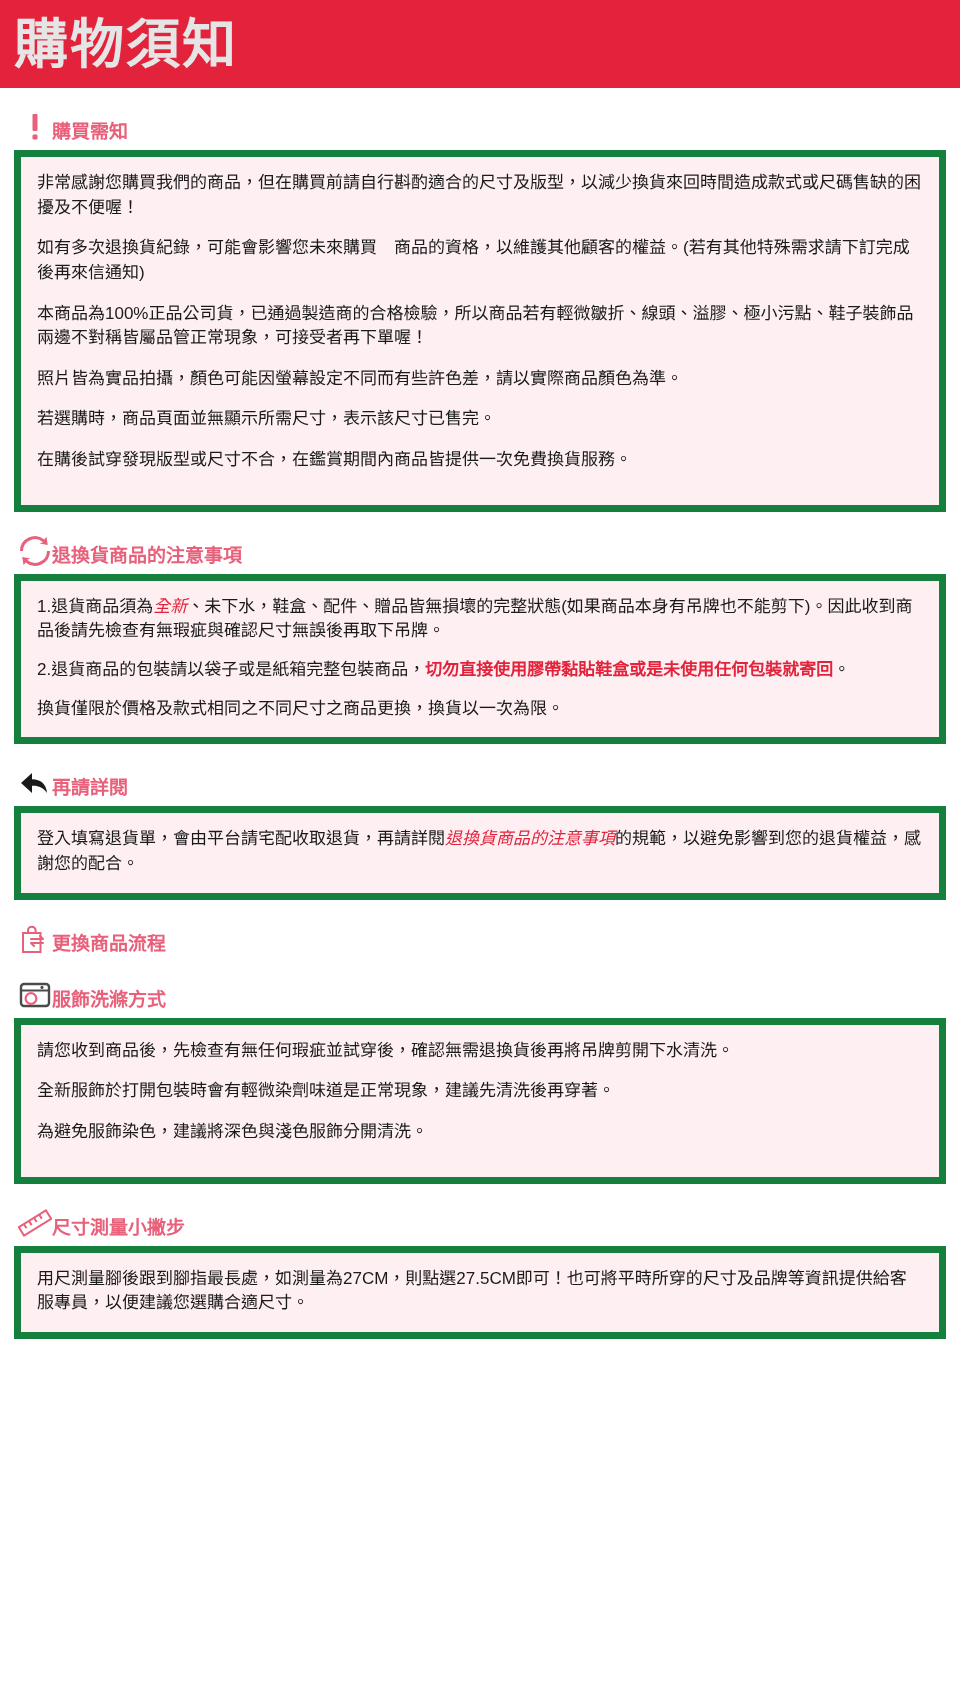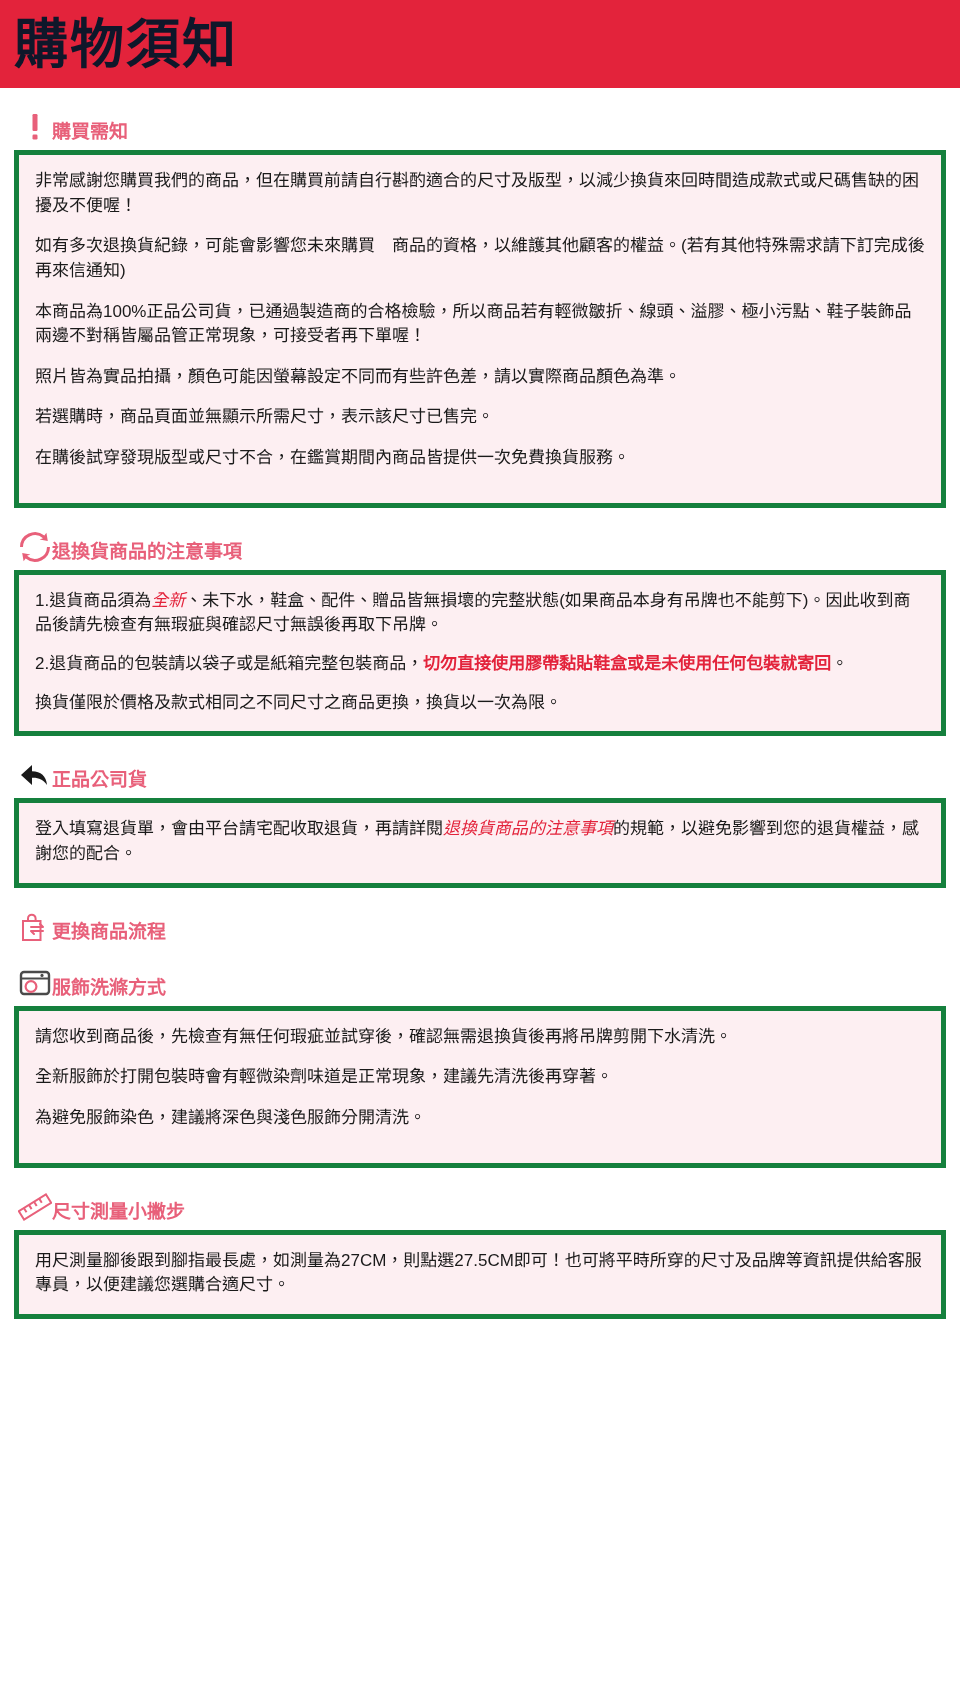--- a/index.html
+++ b/index.html
@@ -16,21 +16,21 @@
   }
   
   .banner {
     background: #e3233b;
     height: 88px;
     display: flex;
     align-items: center;
     padding: 0 0 0 14px;
   }
   .banner-title {
-    color: #0f172a;
+    color: #e5e5e5;
     font-size: 54px;
     font-weight: bold;
     letter-spacing: 2px;
     line-height: 1;
     white-space: nowrap;
   }
   
   .section { padding: 0 14px; }
   .sec-head {
     display: flex;
@@ -44,21 +44,21 @@
     display: block;
   }
   .sec-title {
     color: #e8607a;
     font-size: 19px;
     font-weight: bold;
     line-height: 1;
     padding-bottom: 3px;
   }
   .card {
-    border: 5px solid #15803d;
+    border: 7px solid #15803d;
     background: #fdeff2;
     padding: 14px 16px 16px 16px;
     margin-bottom: 7px;
   }
   .card p {
     margin: 0 0 14px 0;
     font-size: 17px;
     line-height: 1.45;
     color: #1a1a1a;
   }
@@ -112,21 +112,21 @@
           <p><span>換貨僅限於價格及款式相同之不同尺寸之商品更換，換貨以一次為限。</span></p>
         </div>
       </div>
       <div class="section">
         <div class="sec-head">
           <span style="flex: 0 0 34px; line-height: 0;">
             <svg class="ico" viewBox="0 0 34 34" xmlns="http://www.w3.org/2000/svg" aria-hidden="true">
               <path d="M3 17 14 7v6.2c9 .3 14 4.6 15 13.8-3.6-5.6-8.6-7.6-15-7.3V27z" fill="#1a1a1a"></path>
             </svg>
           </span>
-          <div class="sec-title">正品公司貨</div>
+          <div class="sec-title">再請詳閱</div>
         </div>
         <div class="card">
           <p><span>登入填寫退貨單，會由平台請宅配收取退貨，再請詳閱</span><span class="hl">退換貨商品的注意事項</span><span>的規範，以避免影響到您的退貨權益，感謝您的配合。</span></p>
         </div>
       </div>
       <div class="section">
         <div class="sec-head">
           <span style="flex: 0 0 34px; line-height: 0;">
             <svg class="ico" viewBox="0 0 34 34" xmlns="http://www.w3.org/2000/svg" aria-hidden="true">
               <path d="M5 11h17.5v19H5z" fill="none" stroke="#e8607a" stroke-width="2"></path>

